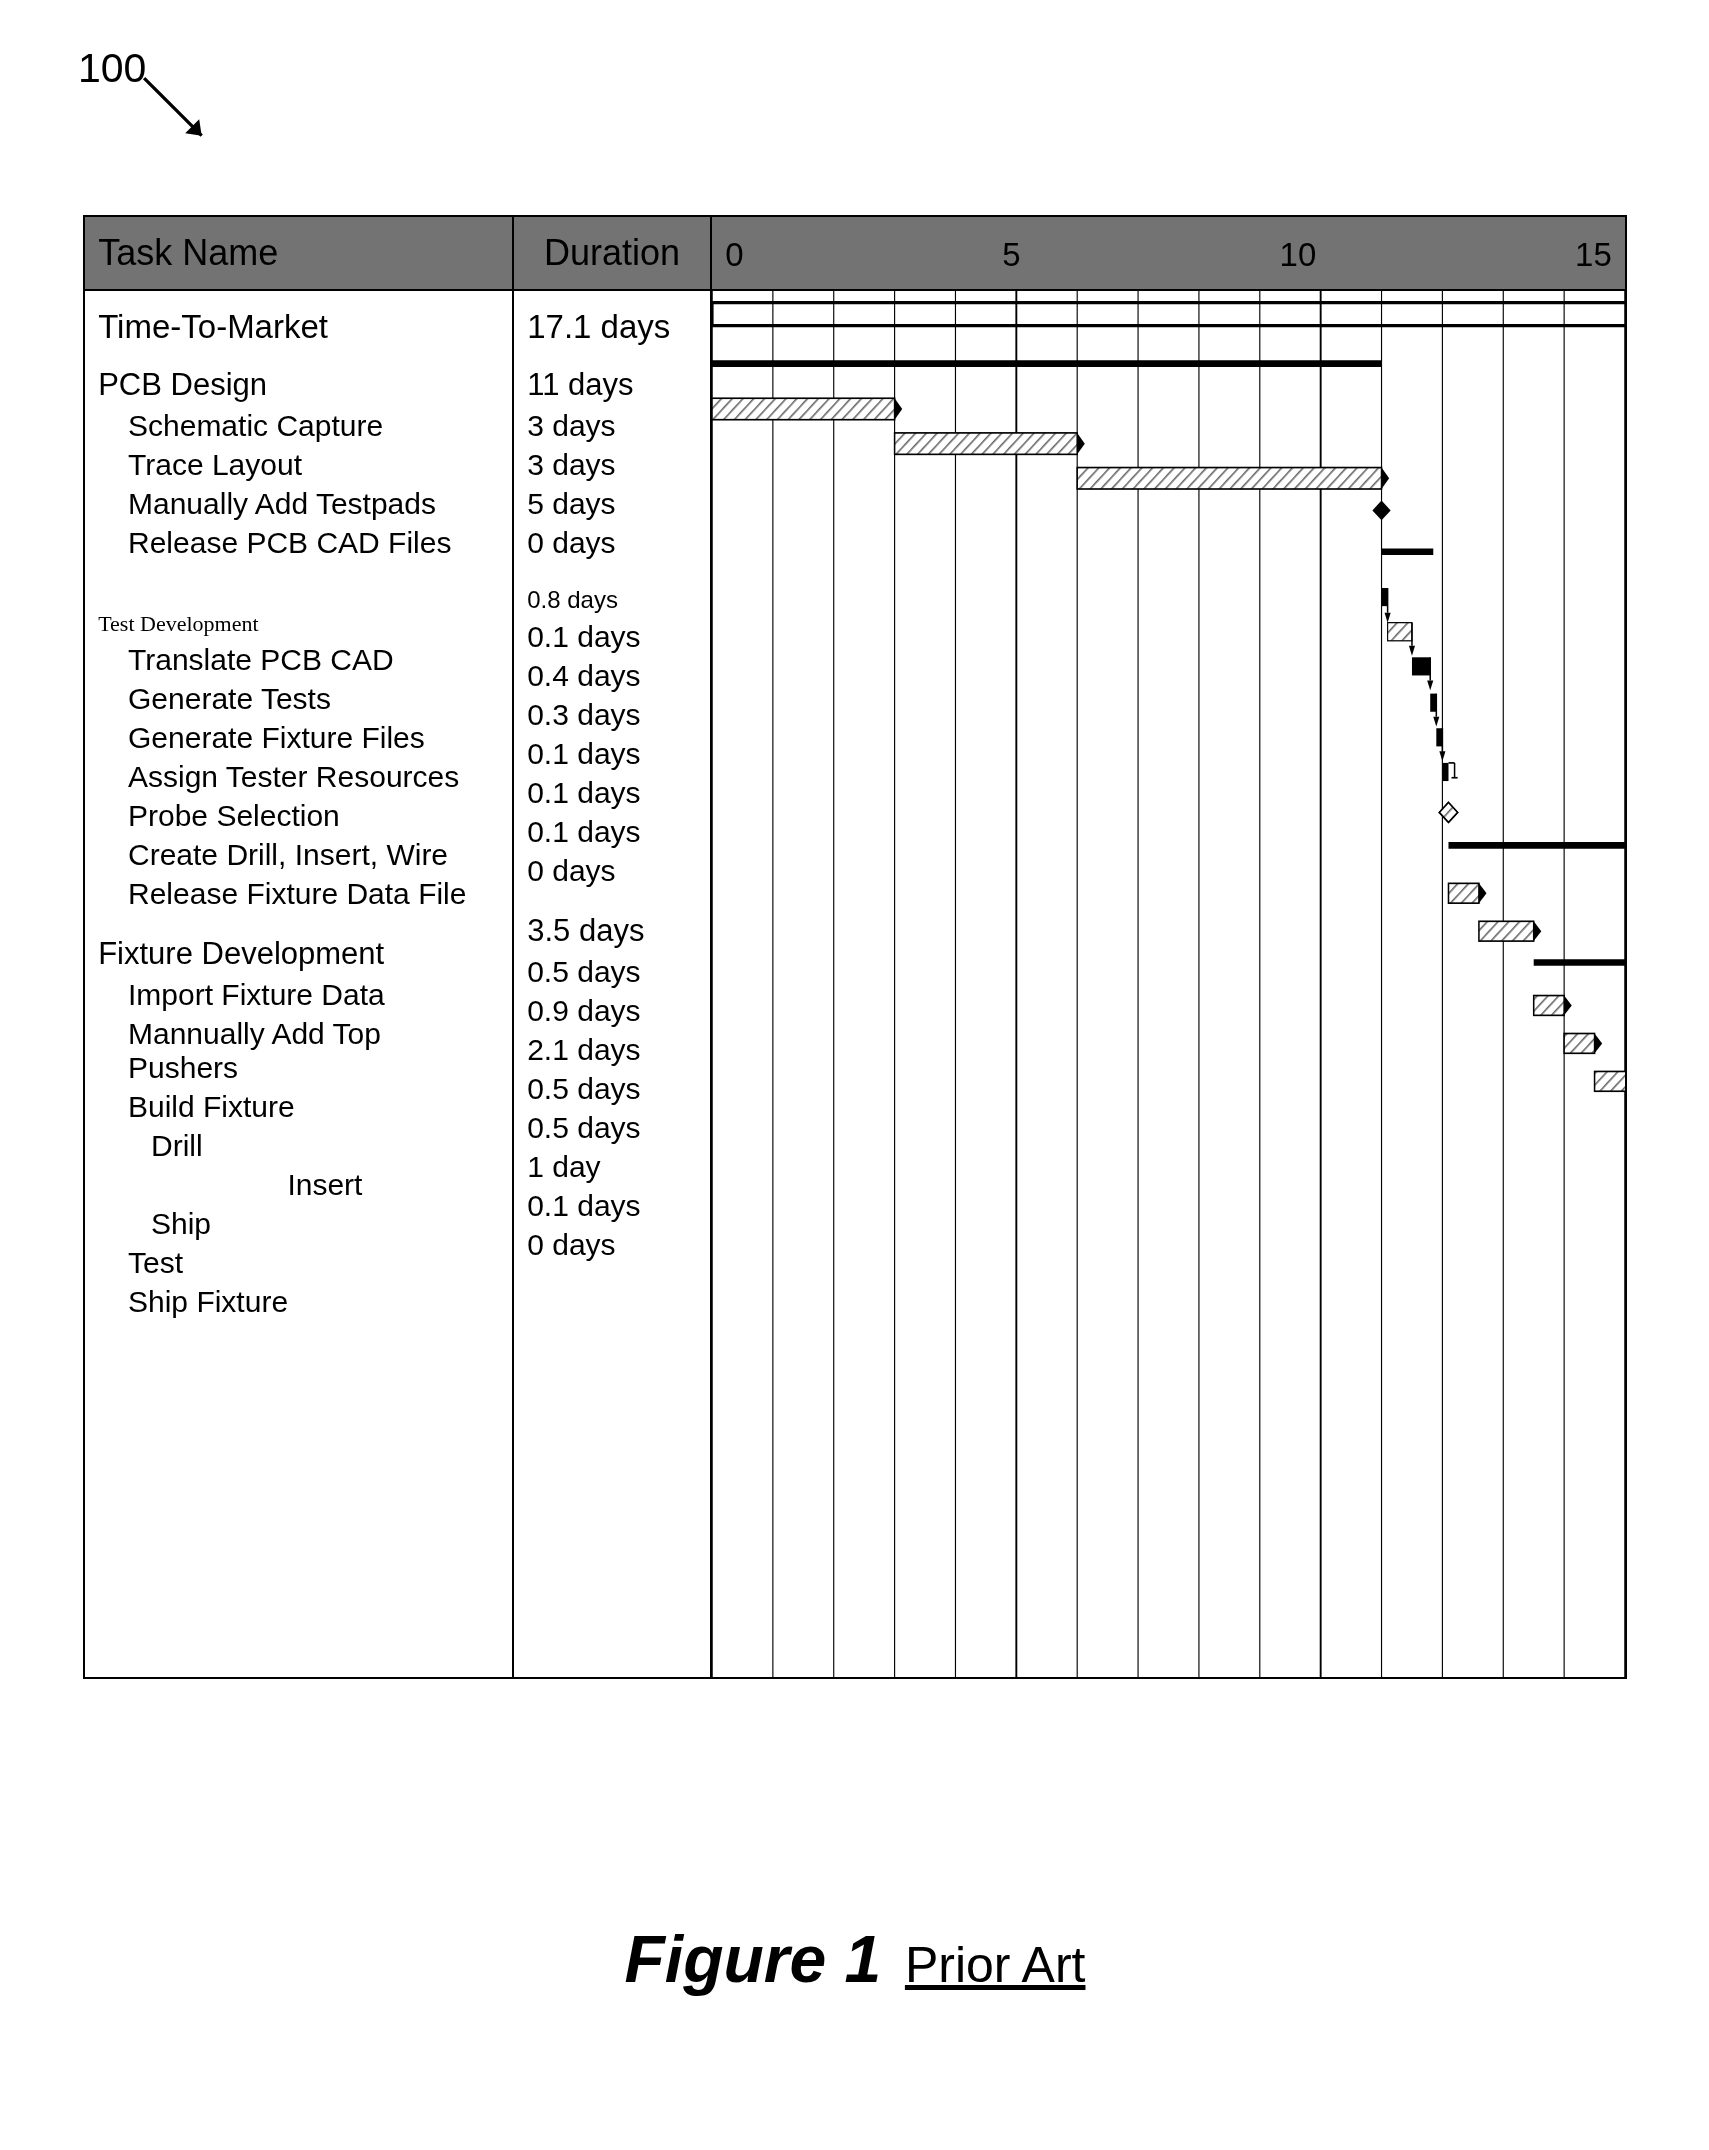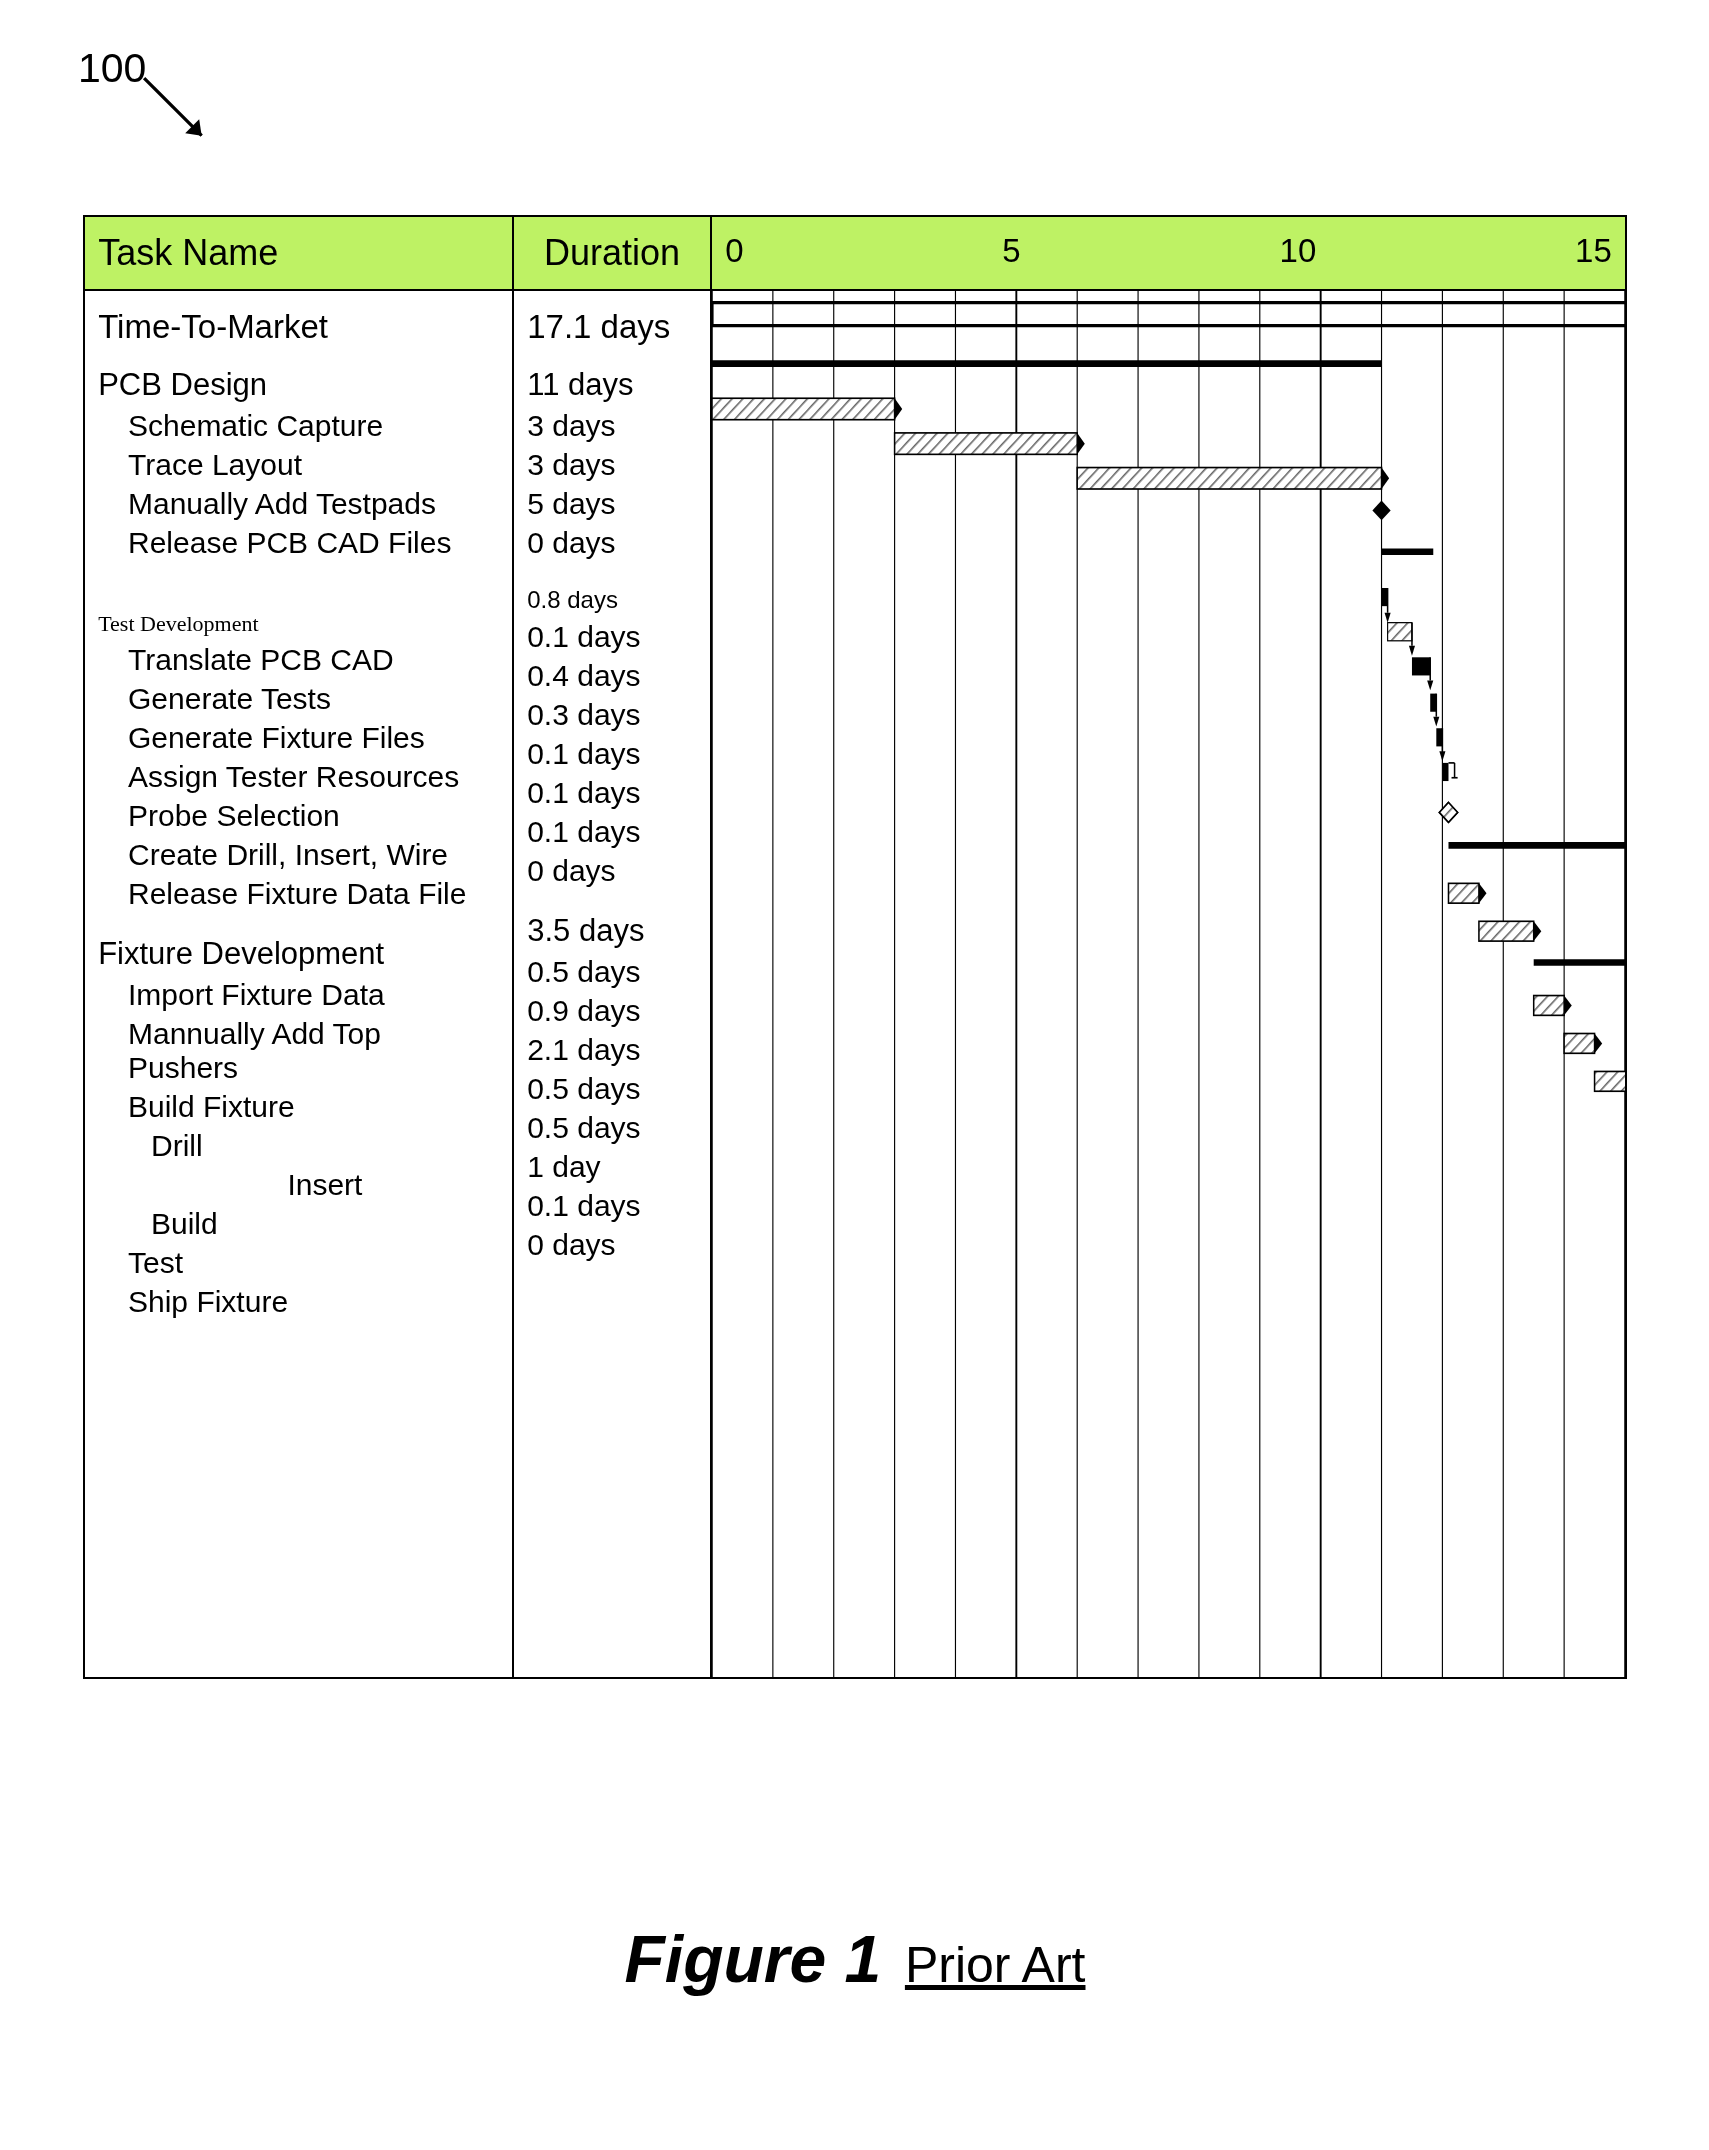--- a/index.html
+++ b/index.html
@@ -28,21 +28,22 @@
       top: 215px;
       left: 83px;
       right: 83px;
       border: 2.5px solid #000;
     }
 
     
     .chart-header {
       display: flex;
       border-bottom: 2.5px solid #000;
-      background: #bef264;
+      background: #737373;
+      align-items: flex-end;
     }
 
     .col-task-header {
       width: 429px;
       min-width: 429px;
       padding: 15px 13.2px;
       font-size: 36px;
       font-weight: normal;
       border-right: 2.5px solid #000;
       font-family: Arial, sans-serif;
@@ -159,21 +160,21 @@
         <div style="padding: 2.5px 13.2px 2.5px 43px; font-size:30px; font-family:Arial,sans-serif;">Release Fixture Data File</div>
 
         <div style="height:20px;"></div>
 
         <div style="padding: 3.3px 13.2px; font-size:31px; font-family:Arial,sans-serif;">Fixture Development</div>
         <div style="padding: 2.5px 13.2px 2.5px 43px; font-size:30px; font-family:Arial,sans-serif;">Import Fixture Data</div>
         <div style="padding: 2.5px 13.2px 2.5px 43px; font-size:30px; font-family:Arial,sans-serif;">Mannually Add Top Pushers</div>
         <div style="padding: 2.5px 13.2px 2.5px 43px; font-size:30px; font-family:Arial,sans-serif;">Build Fixture</div>
         <div style="padding: 2.5px 13.2px 2.5px 66px; font-size:30px; font-family:Arial,sans-serif;">Drill</div>
         <div style="padding: 2.5px 13.2px 2.5px 66px; font-size:30px; font-family:Arial,sans-serif;text-align:center;">Insert</div>
-        <div style="padding: 2.5px 13.2px 2.5px 66px; font-size:30px; font-family:Arial,sans-serif;">Build</div>
+        <div style="padding: 2.5px 13.2px 2.5px 66px; font-size:30px; font-family:Arial,sans-serif;">Ship</div>
         <div style="padding: 2.5px 13.2px 2.5px 43px; font-size:30px; font-family:Arial,sans-serif;">Test</div>
         <div style="padding: 2.5px 13.2px 10px 43px; font-size:30px; font-family:Arial,sans-serif;">Ship Fixture</div>
       </div>
 
       <div class="col-durations">
         <div style="padding: 8.3px 13.2px 3.3px 13.2px; font-size:33px; font-family:Arial,sans-serif;">17.1 days</div>
         <div style="height:15px;"></div>
         <div style="padding: 3.3px 13.2px; font-size:31px; font-family:Arial,sans-serif;">11 days</div>
         <div style="padding: 2.5px 13.2px; font-size:30px; font-family:Arial,sans-serif;">3 days</div>
         <div style="padding: 2.5px 13.2px; font-size:30px; font-family:Arial,sans-serif;">3 days</div>

